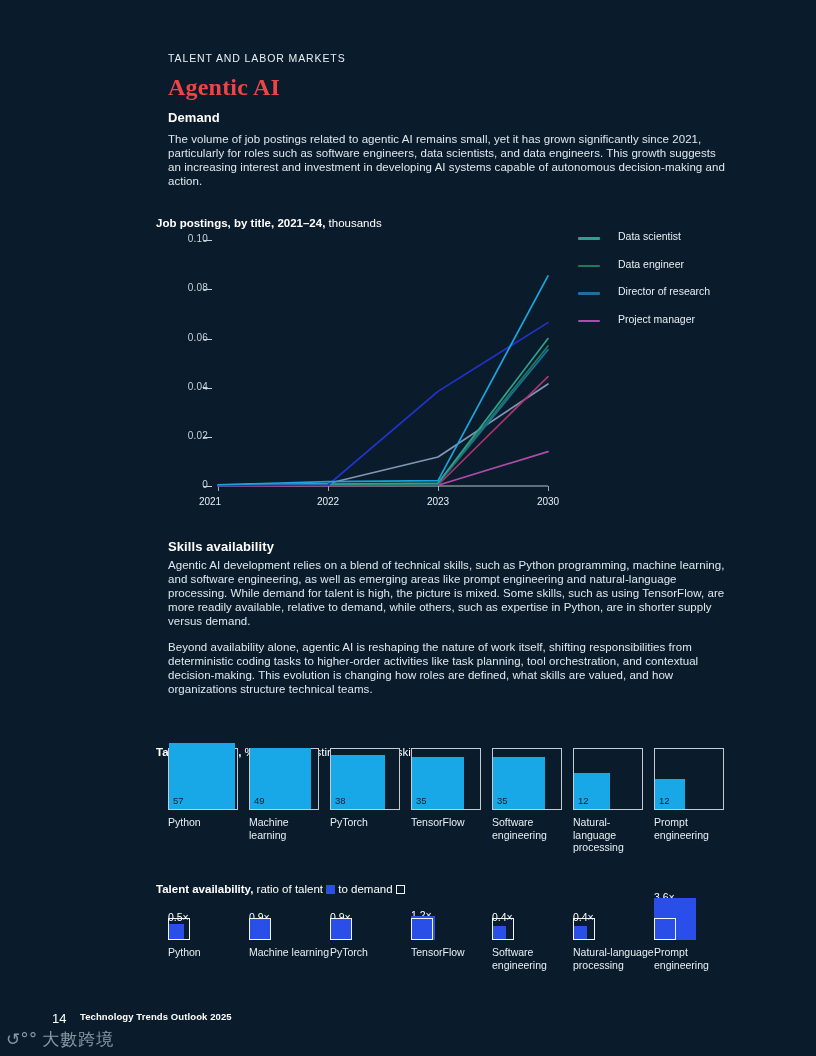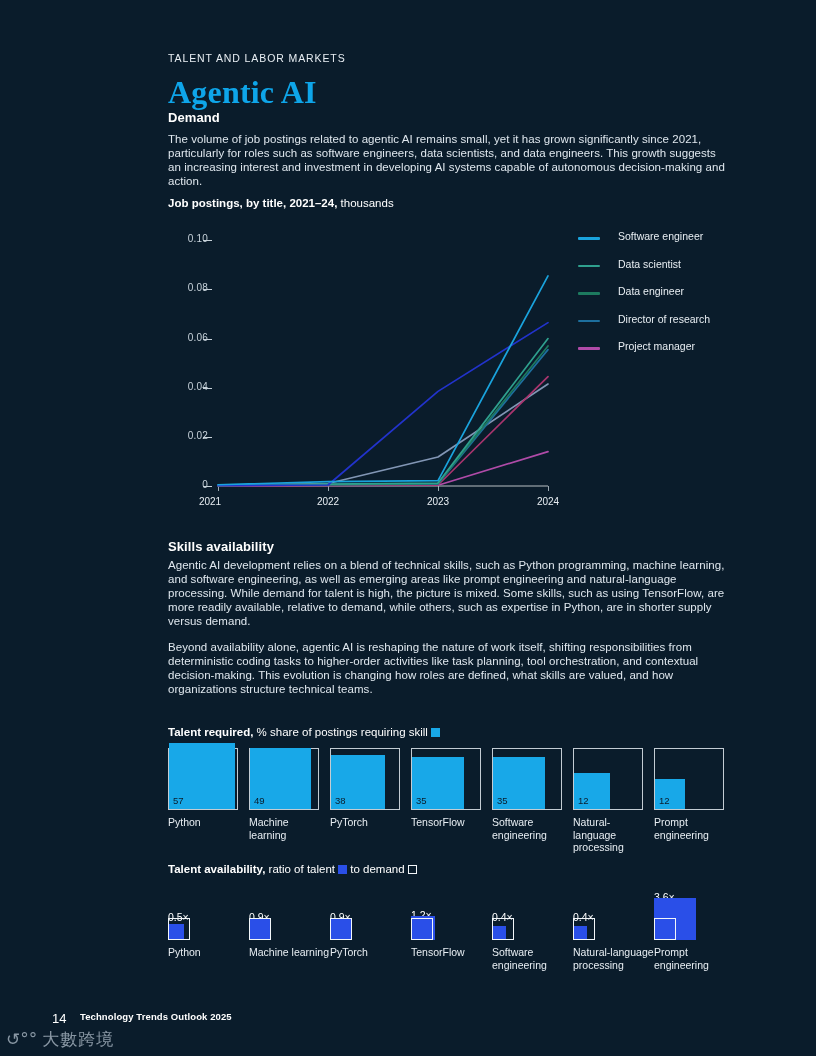--- a/index.html
+++ b/index.html
@@ -12,32 +12,32 @@
   .page { position: relative; width: 816px; height: 1056px; background: #0a1c2b; }
 
   .eyebrow {
     position: absolute; left: 168px; top: 52px;
     font-size: 10.5px; letter-spacing: 0.9px; color: #e8eef3;
     font-weight: 400; text-transform: uppercase;
   }
   .title {
     position: absolute; left: 168px; top: 74px;
     font-family: "Liberation Serif", serif;
-    font-size: 32px; font-weight: 700; color: #0ea5e9; letter-spacing: 0.2px;
+    font-size: 24px; font-weight: 700; color: #ef4444; letter-spacing: 0.2px;
   }
   .h2 {
     position: absolute; left: 168px; font-size: 13px; font-weight: 700;
     color: #ffffff; letter-spacing: 0.1px;
   }
   .body-text {
     position: absolute; left: 168px; width: 562px;
     font-size: 11.5px; line-height: 14px; color: #dfe7ee; letter-spacing: 0.05px;
   }
   .exhibit-title {
-    position: absolute; left: 168px; font-size: 11.5px; color: #ffffff;
+    position: absolute; left: 156px; font-size: 11.5px; color: #ffffff; margin-top: 20px;
   }
   .exhibit-title b { font-weight: 700; }
 
   
   #linechart-wrap { position: absolute; left: 168px; top: 218px; width: 576px; height: 300px; }
   .ytick {
     position: absolute; font-size: 10px; color: #c7d2da; text-align: right;
     width: 46px; letter-spacing: 0.2px;
   }
   .ytickdash { position: absolute; width: 9px; height: 1px; background: #c7d2da; }
@@ -140,41 +140,37 @@
         <div class="ytickdash" style="left: 35px; top: 71.4286px;"></div>
         <div class="ytick" style="left: -6px; top: 15.2857px;">0.10</div>
         <div class="ytickdash" style="left: 35px; top: 22.2857px;"></div>
         <div class="xtickmark" style="left: 50px; top: 268px;"></div>
         <div class="xtick" style="left: 12px; top: 278px;">2021</div>
         <div class="xtickmark" style="left: 160px; top: 268px;"></div>
         <div class="xtick" style="left: 130px; top: 278px;">2022</div>
         <div class="xtickmark" style="left: 270px; top: 268px;"></div>
         <div class="xtick" style="left: 240px; top: 278px;">2023</div>
         <div class="xtickmark" style="left: 380px; top: 268px;"></div>
-        <div class="xtick" style="left: 350px; top: 278px;">2024</div>
+        <div class="xtick" style="left: 350px; top: 278px;">2030</div>
       </div>
     <svg id="chart-svg" width="576" height="300" style="position:absolute;left:0;top:0;overflow:visible">
         <line x1="50" y1="268" x2="380" y2="268" stroke="#b8bfc4" stroke-width="1"></line>
         <polyline points="50,267.7542857142857 160,267.50857142857143 270,267.2628571428571 380,233.6" fill="none" stroke="#b04ba8" stroke-width="1.7" stroke-linejoin="round" stroke-linecap="round"></polyline>
         <polyline points="50,267.50857142857143 160,265.54285714285714 270,239.00571428571428 380,166.0285714285714" fill="none" stroke="#8296b5" stroke-width="1.7" stroke-linejoin="round" stroke-linecap="round"></polyline>
         <polyline points="50,267.7542857142857 160,267.50857142857143 270,267.01714285714286 380,158.65714285714284" fill="none" stroke="#a8356e" stroke-width="1.7" stroke-linejoin="round" stroke-linecap="round"></polyline>
         <polyline points="50,267.50857142857143 160,266.77142857142854 270,266.0342857142857 380,131.62857142857143" fill="none" stroke="#1d6f9e" stroke-width="1.7" stroke-linejoin="round" stroke-linecap="round"></polyline>
         <polyline points="50,267.50857142857143 160,266.5257142857143 270,265.54285714285714 380,127.94285714285712" fill="none" stroke="#1d7a5f" stroke-width="1.7" stroke-linejoin="round" stroke-linecap="round"></polyline>
         <polyline points="50,267.2628571428571 160,266.0342857142857 270,265.0514285714286 380,120.57142857142858" fill="none" stroke="#2fa08e" stroke-width="1.7" stroke-linejoin="round" stroke-linecap="round"></polyline>
         <polyline points="50,267.50857142857143 160,267.01714285714286 270,173.39999999999998 380,104.59999999999997" fill="none" stroke="#2233cc" stroke-width="1.7" stroke-linejoin="round" stroke-linecap="round"></polyline>
         <polyline points="50,266.77142857142854 160,263.57714285714286 270,262.5942857142857 380,57.91428571428568" fill="none" stroke="#1aa3dd" stroke-width="1.7" stroke-linejoin="round" stroke-linecap="round"></polyline>
       </svg>
   </div>
 
   <div id="legend">
       <div class="legend-row">
-        <span class="legend-swatch" style="background: rgb(26, 163, 221);"></span>
-        <span class="legend-label">Software engineer</span>
-      </div>
-      <div class="legend-row">
         <span class="legend-swatch" style="background: rgb(47, 160, 142);"></span>
         <span class="legend-label">Data scientist</span>
       </div>
       <div class="legend-row">
         <span class="legend-swatch" style="background: rgb(29, 122, 95);"></span>
         <span class="legend-label">Data engineer</span>
       </div>
       <div class="legend-row">
         <span class="legend-swatch" style="background: rgb(29, 111, 158);"></span>
         <span class="legend-label">Director of research</span>

